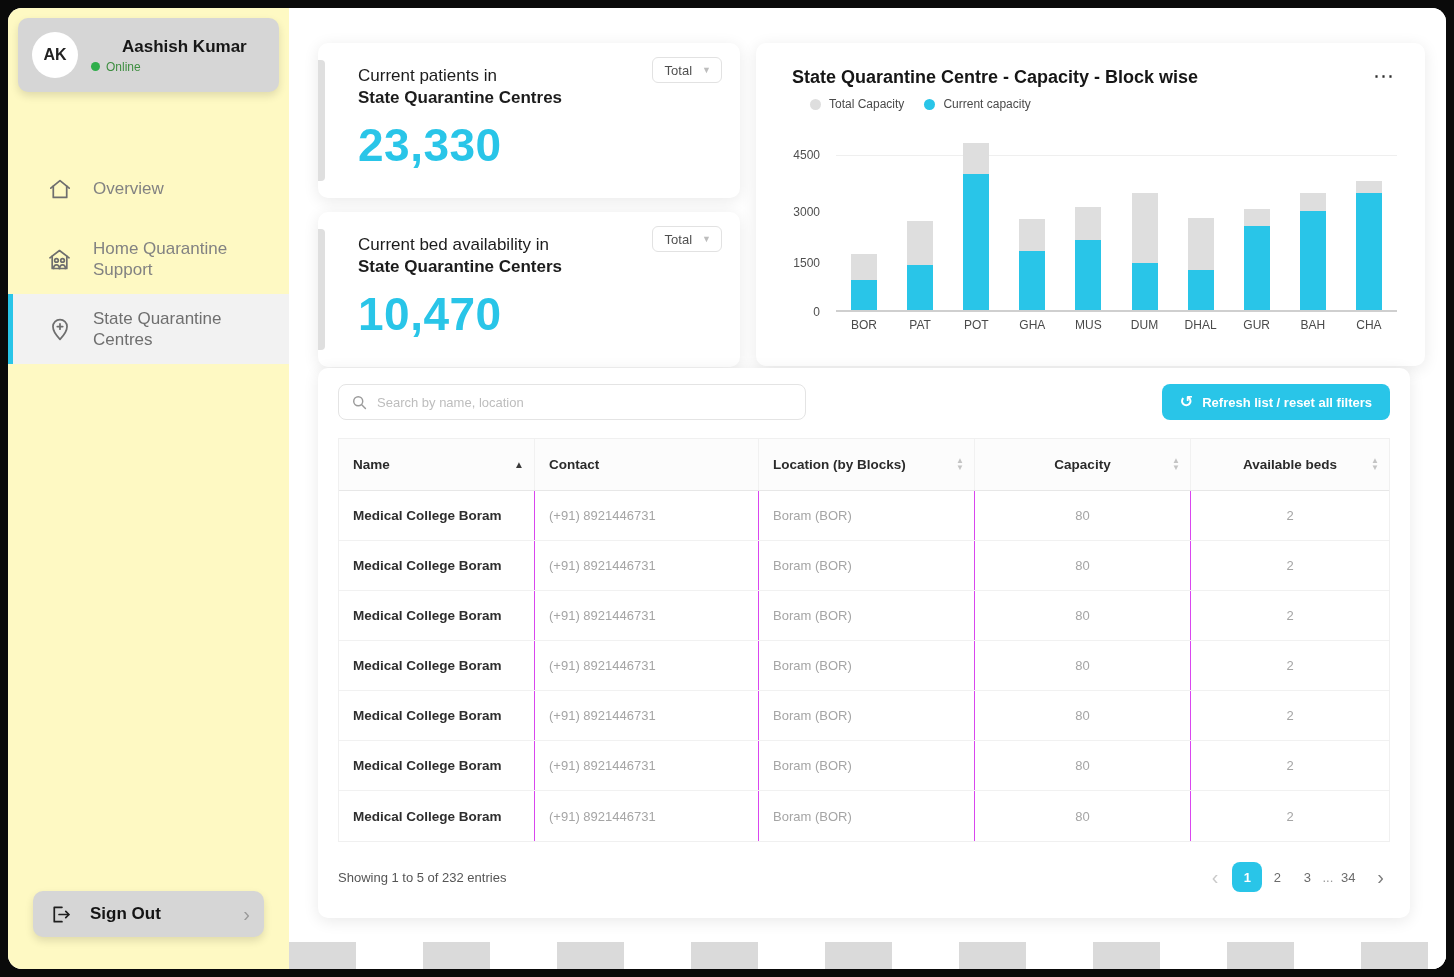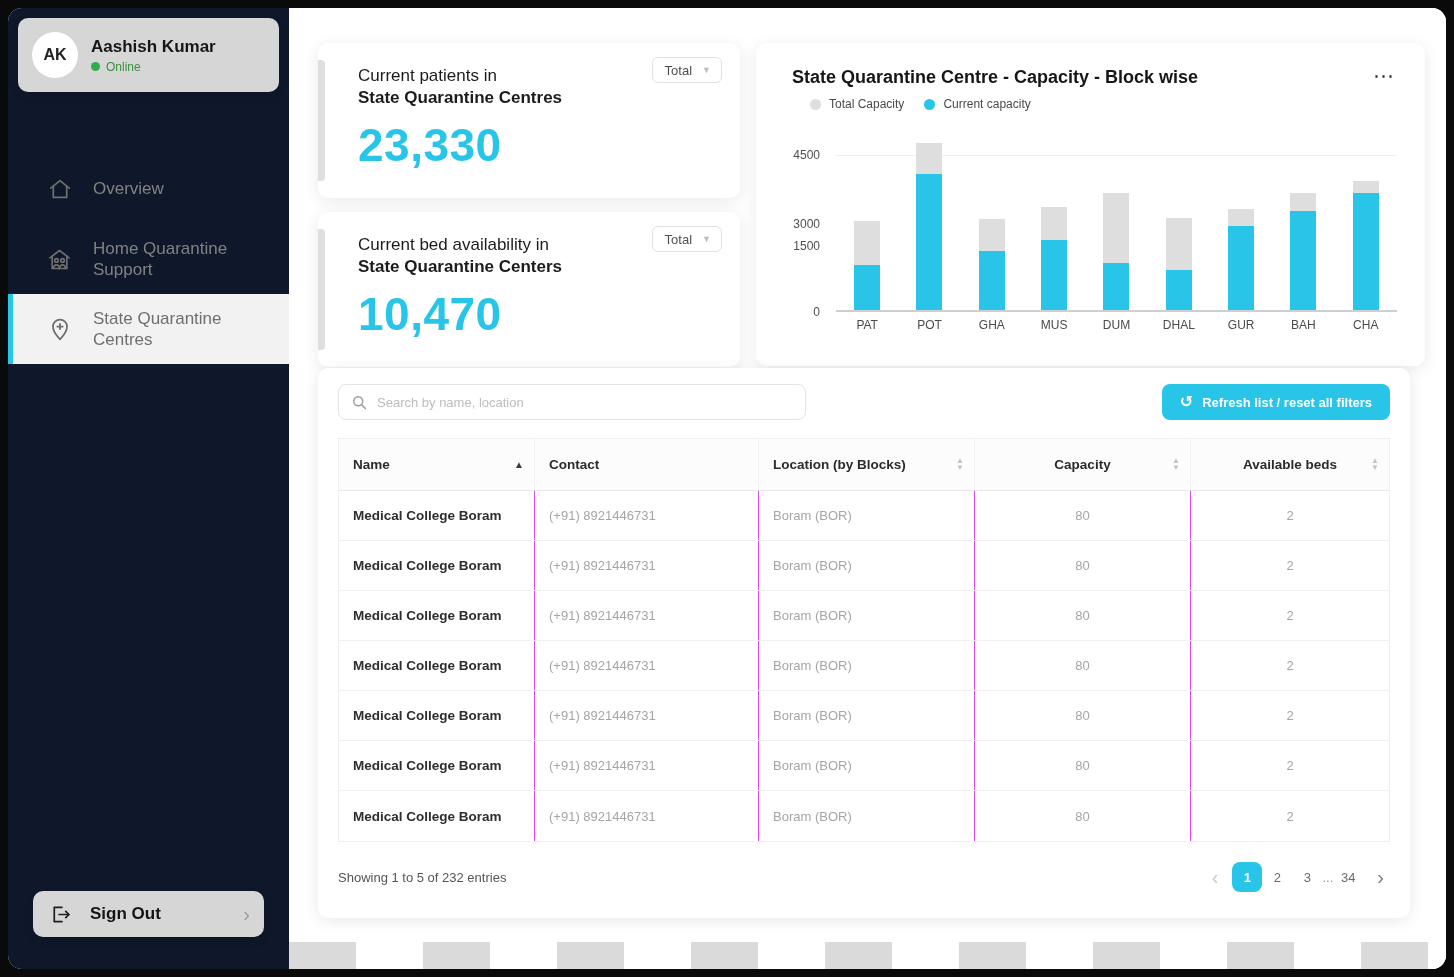--- a/index.html
+++ b/index.html
@@ -2,26 +2,26 @@
 <html><head>
 <meta charset="utf-8">
 <style>
   html,body{margin:0;padding:0;width:1454px;height:977px;overflow:hidden;background:#0a0a0a;
     font-family:"Liberation Sans","DejaVu Sans",sans-serif;}
   *{box-sizing:border-box;}
   .frame{position:absolute;left:8px;top:8px;width:1438px;height:961px;background:#fff;
     border-radius:14px;overflow:hidden;display:flex;}
 
   
-  .sidebar{width:281px;background:#0f172a;position:relative;flex-shrink:0;}
+  .sidebar{width:281px;background:#fef9c3;position:relative;flex-shrink:0;}
   .profile-card{margin:10px;height:74px;background:#D6D6D6;border-radius:10px;display:flex;
     align-items:center;padding:0 14px;gap:13px;cursor:pointer;box-shadow:0 4px 8px rgba(0,0,0,.12);}
   .avatar{width:46px;height:46px;border-radius:50%;background:#fff;display:flex;align-items:center;
     justify-content:center;font-size:16px;font-weight:600;color:#222;flex-shrink:0;}
-  .user-name{font-size:17px;font-weight:700;color:#171717;}
+  .user-name{font-size:17px;font-weight:700;color:#171717;margin-left:31px;}
   .user-status{display:flex;align-items:center;gap:6px;margin-top:3px;font-size:12px;color:#3E8E41;}
   .status-dot{width:9px;height:9px;border-radius:50%;background:#2FAE4B;display:inline-block;}
   .nav{margin-top:62px;}
   .nav-item{min-height:70px;display:flex;align-items:center;gap:20px;padding:10px 20px 10px 38px;
     color:#828282;font-size:17px;line-height:1.25;cursor:pointer;position:relative;}
   .nav-item .nav-label{max-width:160px;}
   .nav-item.active{background:#F2F2F2;color:#6F6F6F;}
   .nav-item.active::before{content:"";position:absolute;left:0;top:0;bottom:0;width:5px;background:#29C5E8;}
   .nav-icon{width:27px;height:27px;flex-shrink:0;display:flex;align-items:center;justify-content:center;}
   .signout{position:absolute;left:25px;right:25px;bottom:32px;height:46px;background:#D6D6D6;border:none;
@@ -222,25 +222,30 @@
             <span class="legend-dot" style="background:#DEDEDE"></span>
             <span>Total Capacity</span>
           </div>
           <div class="legend-item">
             <span class="legend-dot" style="background:#29C5E8"></span>
             <span>Current capacity</span>
           </div>
         </div>
       <div class="chart-yaxis" id="chart-yaxis">
           <span class="ytick" style="bottom: 0px;">0</span>
-          <span class="ytick" style="bottom: 66px;">1500</span>
-          <span class="ytick" style="bottom: 88px;">3000</span>
+          <span class="ytick" style="bottom: 49px;">1500</span>
+          <span class="ytick" style="bottom: 100px;">3000</span>
           <span class="ytick" style="bottom: 157px;">4500</span>
         </div>
       <div class="chart" id="bar-chart">
+          <div class="chart-col">
+            <div class="bar total" style="height: 55.8222px;"></div>
+            <div class="bar current" style="height: 29.6556px;"></div>
+            <div class="chart-xlabel">BOR</div>
+          </div>
           <div class="chart-col">
             <div class="bar total" style="height: 88.9667px;"></div>
             <div class="bar current" style="height: 45.3556px;"></div>
             <div class="chart-xlabel">PAT</div>
           </div>
           <div class="chart-col">
             <div class="bar total" style="height: 167.467px;"></div>
             <div class="bar current" style="height: 136.067px;"></div>
             <div class="chart-xlabel">POT</div>
           </div>

